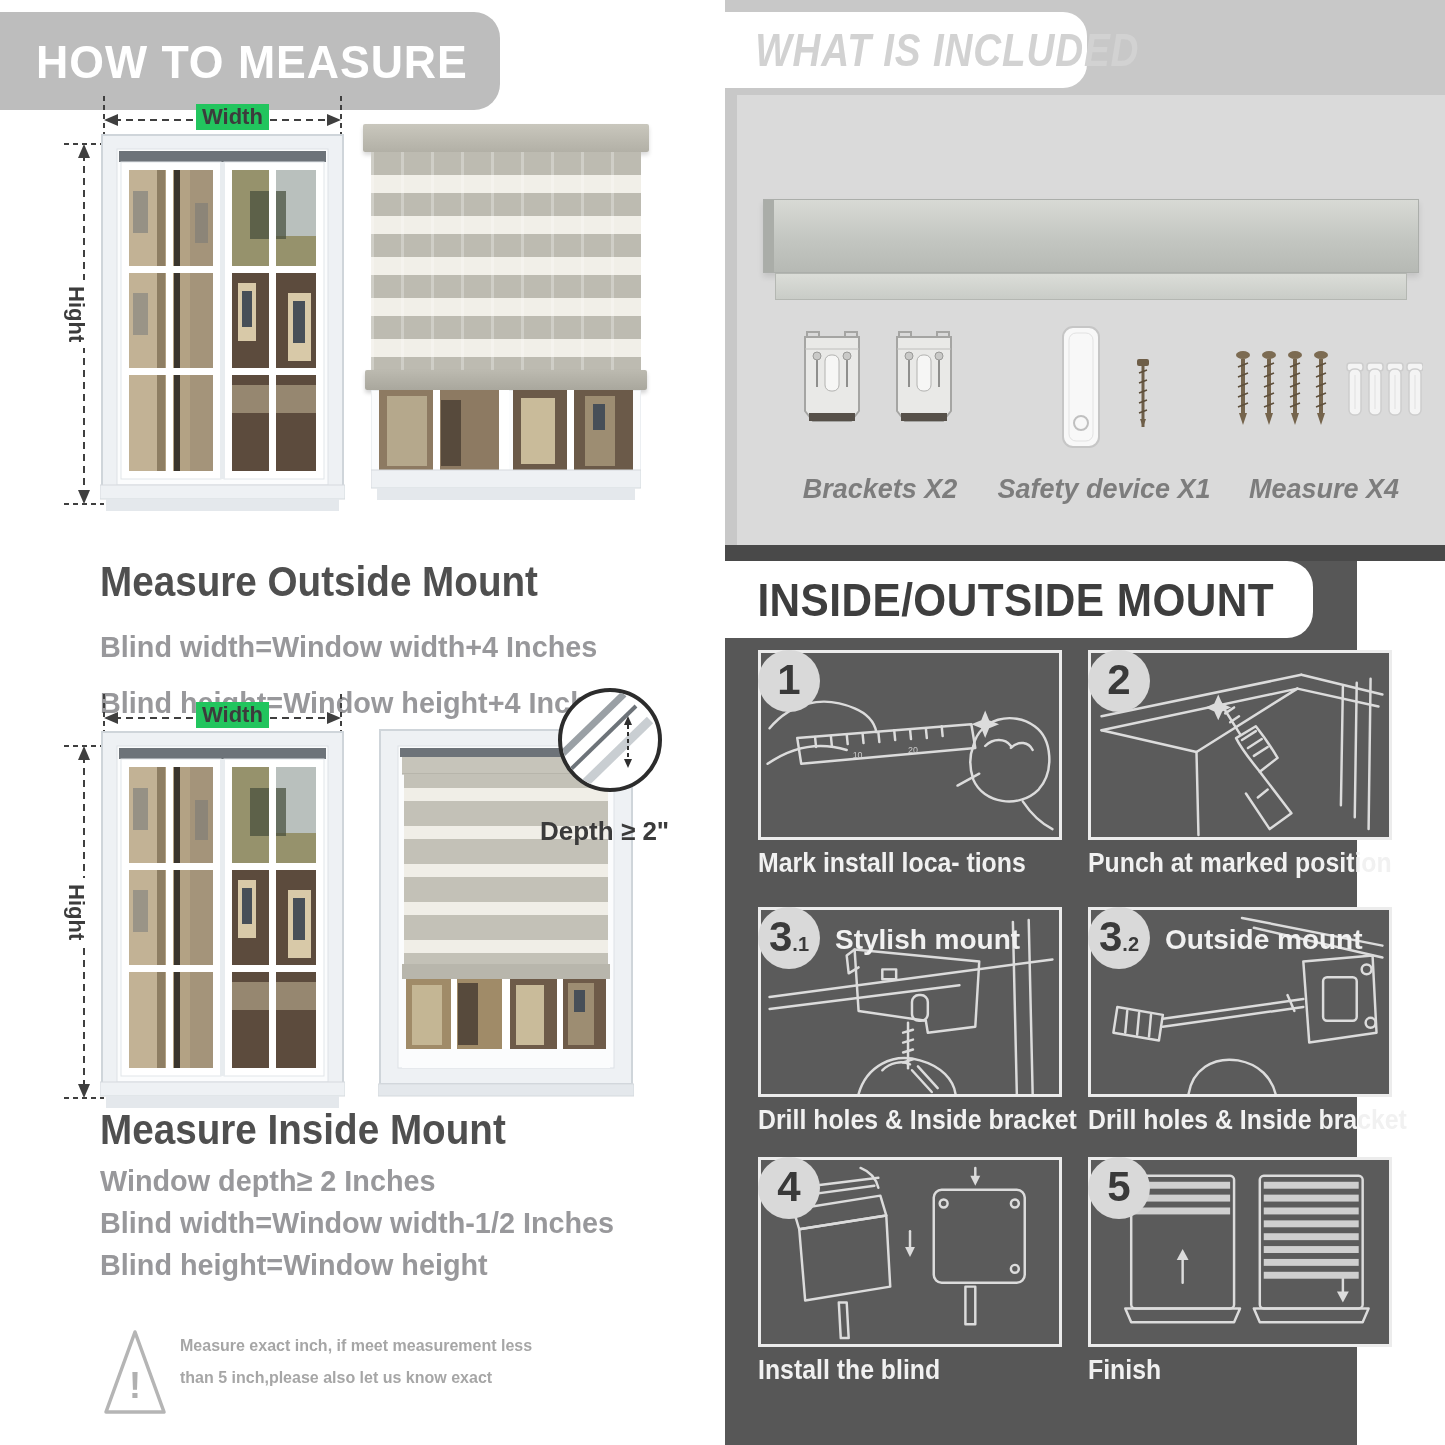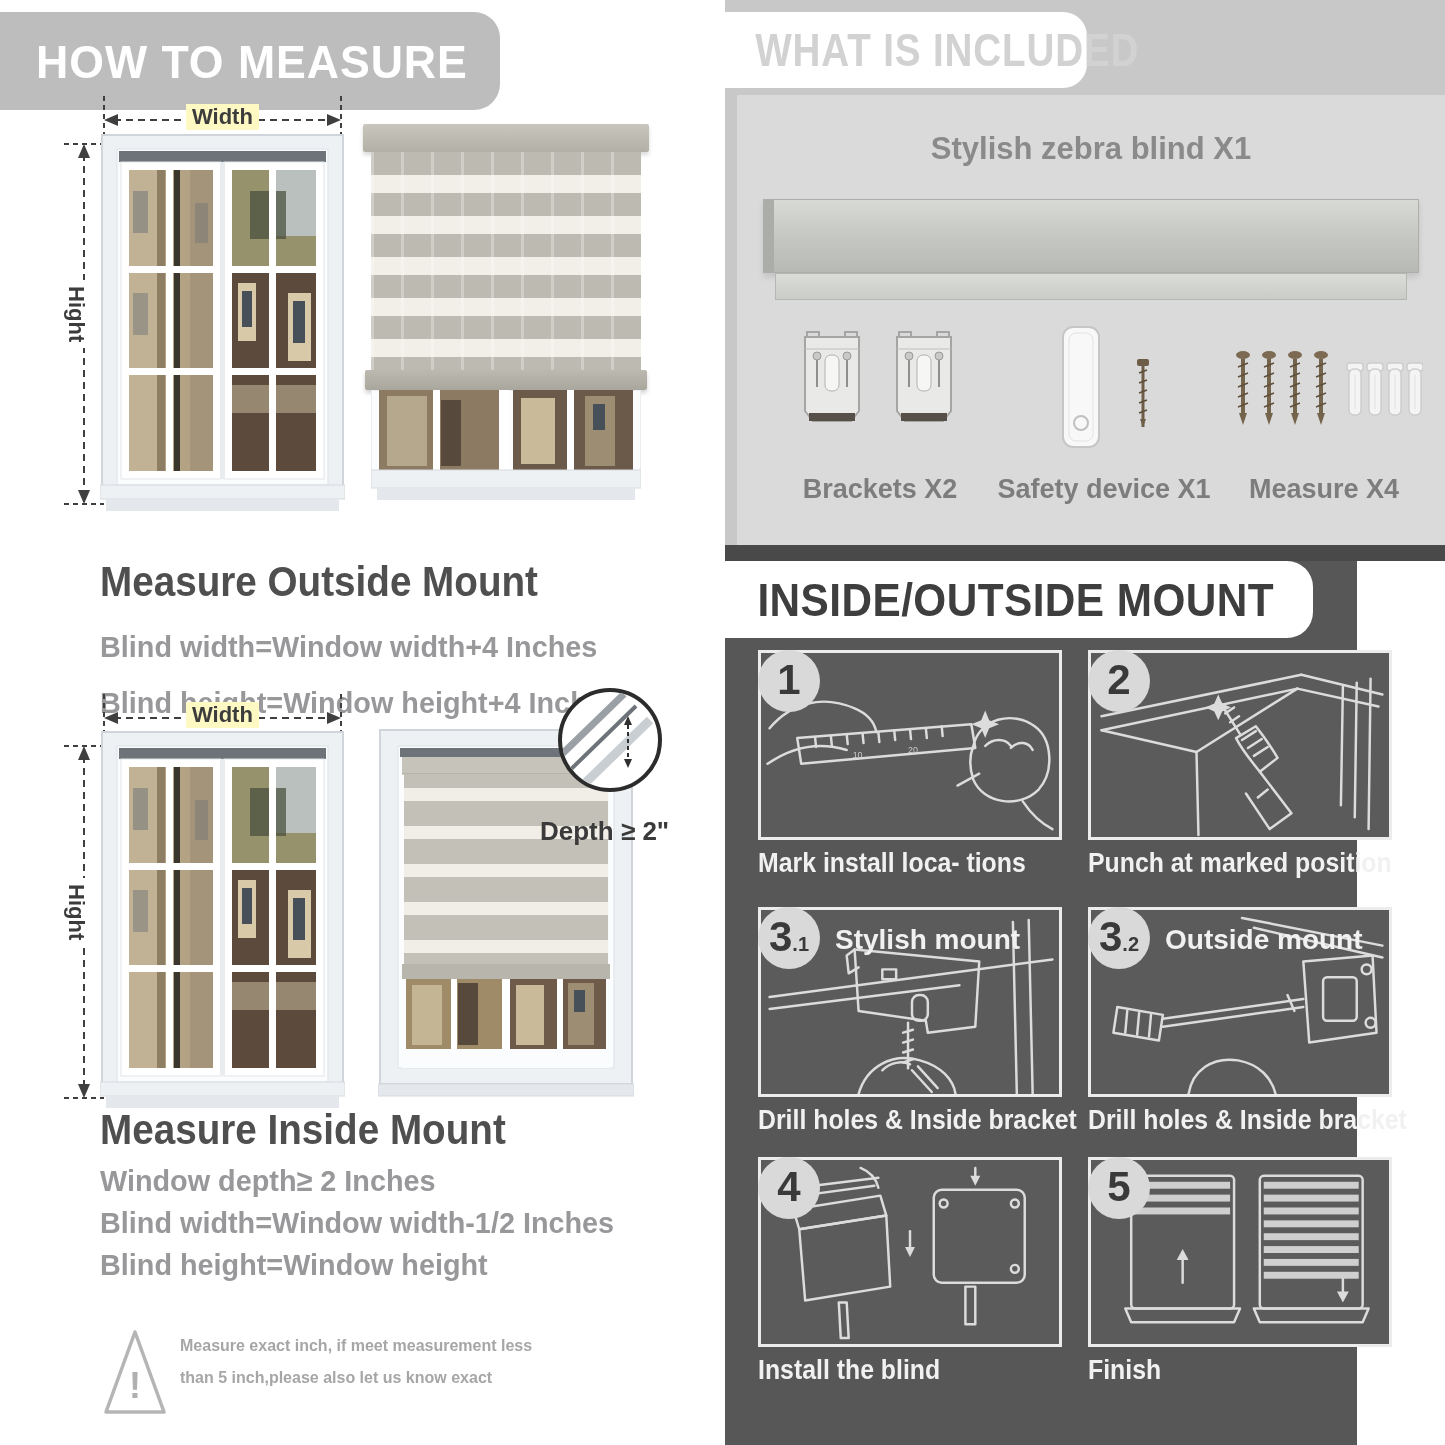--- a/index.html
+++ b/index.html
@@ -18,40 +18,40 @@
 
   
   .banner-left{left:0;top:12px;width:500px;height:98px;background:var(--left-banner-bg);
     border-radius:0 26px 26px 0;display:flex;align-items:center;}
   .banner-left span{color:var(--left-banner-text);font-size:47px;font-weight:bold;
     padding-left:38px;letter-spacing:1px;transform:scaleX(.95);transform-origin:left center;white-space:nowrap;}
   .h-measure{color:var(--heading-text);font-size:42px;font-weight:bold;transform:scaleX(.92);
     transform-origin:left center;white-space:nowrap;}
   .formula{color:var(--formula-text);font-size:30px;font-weight:bold;transform:scaleX(.96);
     transform-origin:left center;white-space:nowrap;}
-  .meas-label{background:#fef9c3;color:#3c3c3c;font-size:22px;font-weight:bold;padding:0 6px;white-space:nowrap;}
+  .meas-label{background:#22c55e;color:#3c3c3c;font-size:22px;font-weight:bold;padding:0 6px;white-space:nowrap;margin-left:10px;}
   .hight-label{writing-mode:vertical-rl;background:#ffffff;color:#3c3c3c;font-size:22px;
     font-weight:bold;padding:6px 0;}
   .depth-label{color:#3b3b3b;font-size:26px;font-weight:bold;white-space:nowrap;}
   .note-line{color:var(--note-text);font-size:16px;font-weight:600;line-height:32px;white-space:nowrap;}
 
   .blind1-valance{left:0;top:4px;width:286px;height:28px;border-radius:2px;
     background:linear-gradient(180deg,#c9c7bd,#b2b0a6);box-shadow:0 3px 4px rgba(0,0,0,.15);}
   .blind1-body{left:8px;top:32px;width:270px;height:218px;
     background:repeating-linear-gradient(180deg,var(--blind-stripe-solid) 0 23px,var(--blind-stripe-sheer) 23px 41px);}
   .blind1-body:after{content:"";position:absolute;inset:0;
     background:repeating-linear-gradient(90deg,rgba(255,255,255,.28) 0 3px,rgba(255,255,255,0) 3px 30px);}
   .blind1-rail{left:2px;top:250px;width:282px;height:20px;border-radius:2px;
     background:linear-gradient(180deg,#bcbab0,#a9a79d);box-shadow:0 3px 4px rgba(0,0,0,.18);}
 
   .magnifier{left:558px;top:688px;width:104px;height:104px;border:4px solid #2c2c2c;border-radius:50%;
     background:#ffffff;overflow:hidden;box-sizing:border-box;}
 
   
-  .right-top{left:725px;top:0;width:720px;height:545px;background:var(--right-top-bg);}
+  .right-top{left:725px;top:0;width:720px;height:545px;background:var(--right-top-bg);font-style:italic;}
   .banner-included{left:0;top:12px;width:362px;height:76px;background:var(--included-banner-bg);
     border-radius:0 24px 24px 0;display:flex;align-items:center;}
   .banner-included span{color:var(--included-banner-text);font-size:46px;font-weight:bold;
     padding-left:36px;letter-spacing:1px;transform:scaleX(.84);transform-origin:left center;white-space:nowrap;}
   .panel{left:12px;top:95px;width:708px;height:450px;background:var(--panel-bg);}
   .panel-title{left:0;top:36px;width:708px;text-align:center;color:var(--panel-title-text);
     font-size:31px;font-weight:bold;}
   .rail-main{left:26px;top:104px;width:656px;height:74px;
     background:linear-gradient(180deg,#d8dad5,#c3c6c1 55%,#b6b9b4);border:1px solid #abaeaa;
     box-sizing:border-box;box-shadow:0 4px 6px rgba(0,0,0,.10);}
@@ -284,21 +284,20 @@
   <div class="abs" style="left:180px;top:1330px">
     <div class="note-line">Measure exact inch, if meet measurement less</div>
     <div class="note-line">than 5 inch,please also let us know exact</div>
   </div>
 
   <div class="abs right-top">
     <div class="abs banner-included">
       <span>WHAT IS INCLUDED</span>
     </div>
     <div class="abs panel">
-      <div class="abs panel-title">Stylish zebra blind X1</div>
       <div class="abs rail-main"></div>
       <div class="abs rail-sub"></div>
 
       <div class="abs" style="left:30px;top:234px;width:226px;height:176px">
         <svg style="position:absolute;left:28px;top:0" width="74" height="104" viewBox="0 0 74 104">
           <path d="M12,8 v-5 h12 v5 M50,8 v-5 h12 v5" fill="none" stroke="#a5a5a3" stroke-width="2"></path>
           <path d="M10,8 h54 v74 l-8,10 h-38 l-8,-10 z" fill="#e9e9e7" stroke="#a5a5a3" stroke-width="2"></path>
           <path d="M10,20 h54" stroke="#bfbfbd" fill="none"></path>
           <rect x="30" y="26" width="14" height="36" rx="6" fill="#f6f6f5" stroke="#b2b2b0"></rect>
           <line x1="22" y1="30" x2="22" y2="58" stroke="#8f8f8d" stroke-width="2"></line>

